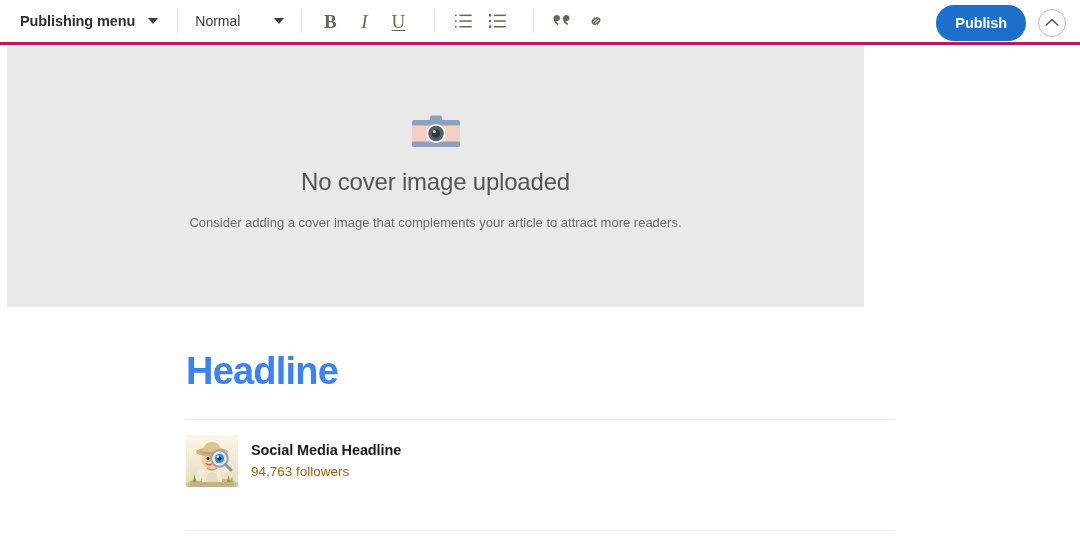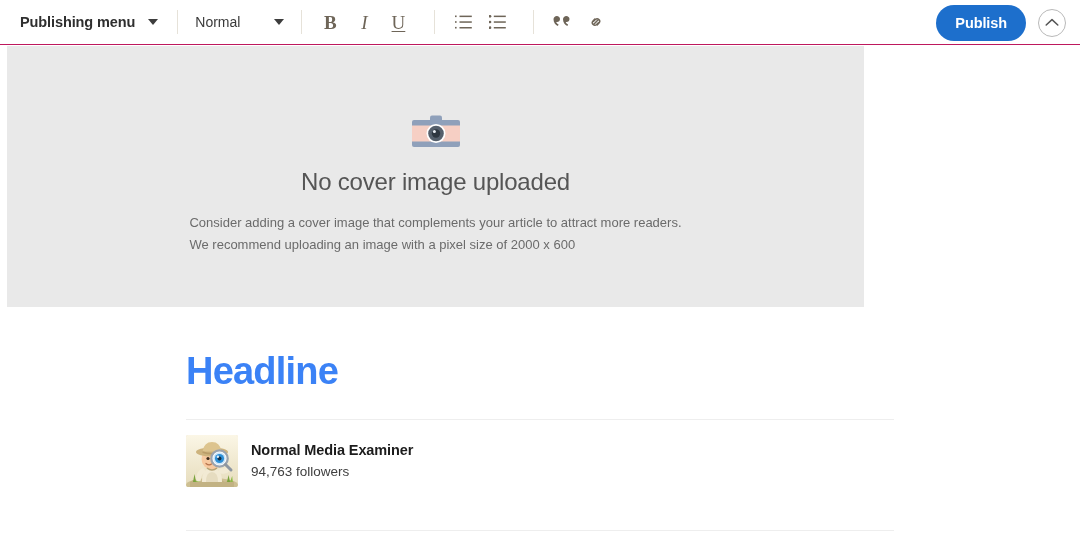--- a/index.html
+++ b/index.html
@@ -12,21 +12,21 @@
     font-family: "Liberation Sans", sans-serif;
     -webkit-font-smoothing: antialiased;
   }
 
   
   .toolbar {
     position: relative;
     height: 45px;
     width: 1080px;
     background: #ffffff;
-    border-bottom: 1px solid #be185d;
+    border-bottom: 3px solid #be185d;
     display: flex;
     align-items: center;
     padding-left: 16px;
   }
 
   .tb-group { display: flex; align-items: center; height: 45px; }
 
   .menu-btn {
     display: flex;
     align-items: center;
@@ -148,21 +148,21 @@
     color: #555555;
     font-weight: normal;
     letter-spacing: -0.2px;
     margin-bottom: 16px;
   }
 
   .cover-sub {
     font-size: 13px;
     color: #6b6b6b;
     line-height: 1.72;
-    text-align: left;
+    text-align: right;
   }
 
   
   .article {
     position: absolute;
     left: 0;
     top: 307px;
     width: 1080px;
     background: #fff;
   }
@@ -206,21 +206,21 @@
 
   .author-name {
     font-size: 14.5px;
     font-weight: bold;
     color: #1c1c1c;
     letter-spacing: -0.1px;
     line-height: 1.35;
   }
   .author-followers {
     font-size: 13.5px;
-    color: #404040;
+    color: #a16207;
     line-height: 1.35;
     margin-top: 2px;
   }
 
   .body-row {
     display: flex;
     align-items: center;
     margin-top: 16px;
     margin-left: -37px;
   }
@@ -334,21 +334,20 @@
       <circle cx="26" cy="21.5" r="7.8" fill="#555f6b"></circle>
       <circle cx="26" cy="21.5" r="4.2" fill="#2f3740"></circle>
       <circle cx="24.4" cy="19.6" r="1.5" fill="#e9edf2"></circle>
     </svg>
   </div>
 
   <div class="cover-title">No cover image uploaded</div>
 
   <div class="cover-sub">
     <div>Consider adding a cover image that complements your article to attract more readers.</div>
-    <div>We recommend uploading an image with a pixel size of 2000 x 600</div>
   </div>
 </div>
 
 <div class="article">
   <div class="article-inner">
 
     <div class="headline">Headline</div>
 
     <div class="divider"></div>
 
@@ -390,21 +389,21 @@
           <circle cx="31.9" cy="21.7" r="1.2" fill="#ffffff" opacity="0.85"></circle>
           <path d="M39.5 29.5 L45 35" stroke="#8d96a0" stroke-width="3" stroke-linecap="round"></path>
 
           <circle cx="22" cy="23.5" r="1.6" fill="#3b2a1a"></circle>
           <path d="M20 28.5 q3 2.5 5.5 0.5" stroke="#b4714a" stroke-width="1.2" fill="none" stroke-linecap="round"></path>
 
           <path d="M21 33 q5 4 10 0" stroke="#b5a274" stroke-width="1.6" fill="none"></path>
         </svg>
       </div>
       <div>
-        <div class="author-name">Normal Media Examiner</div>
+        <div class="author-name">Social Media Headline</div>
         <div class="author-followers">94,763 followers</div>
       </div>
     </div>
 
     <div class="divider"></div>
 
     <div class="body-row">
       <div class="add-icon-wrap">
         
       </div>

